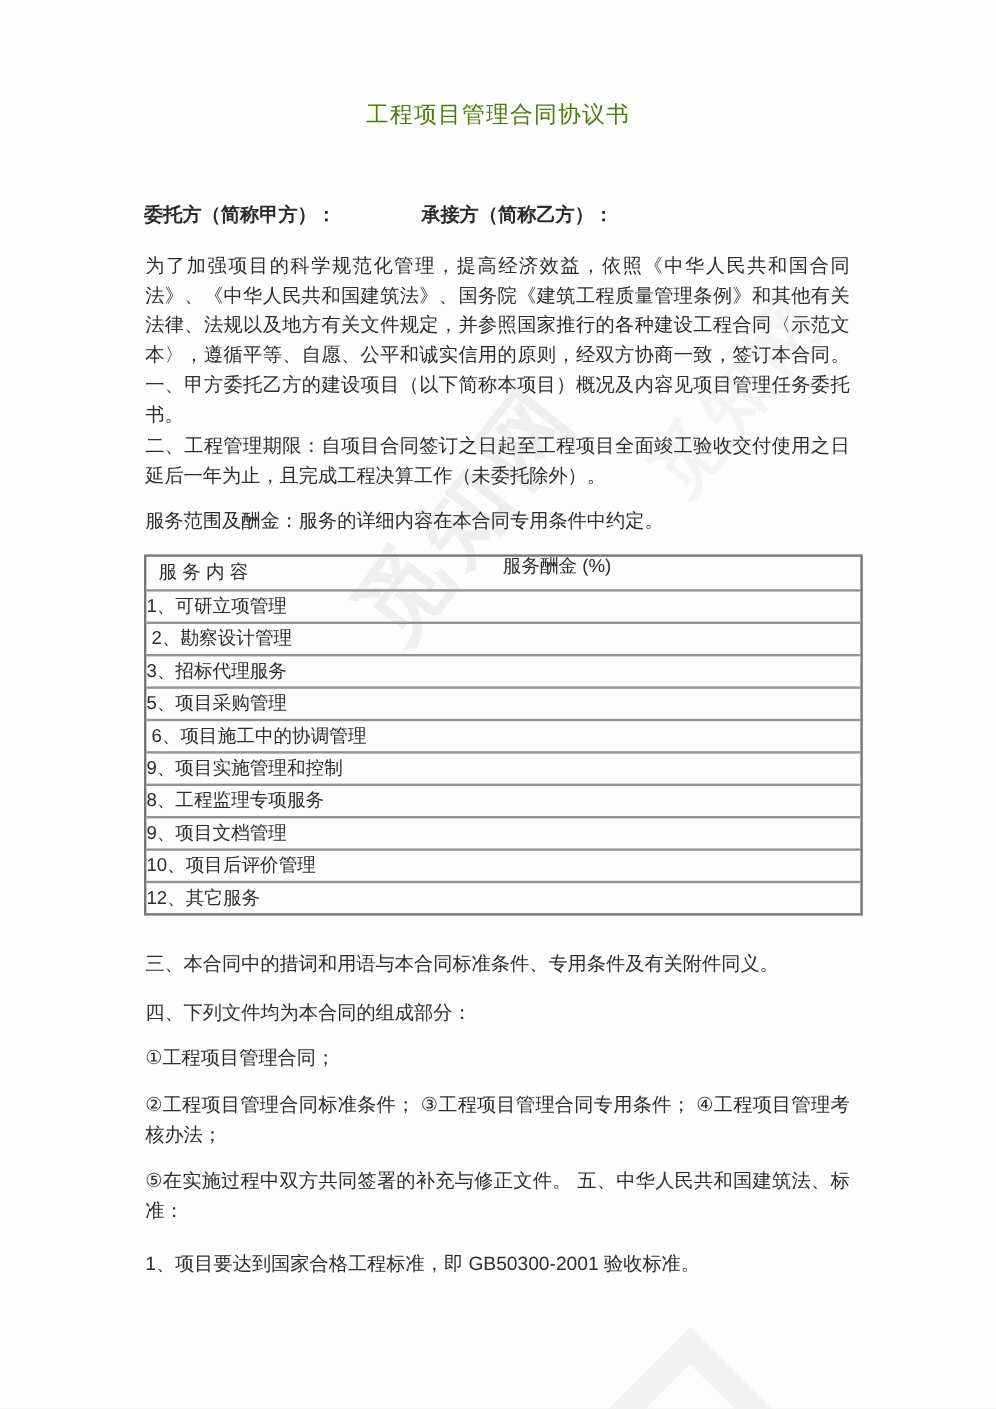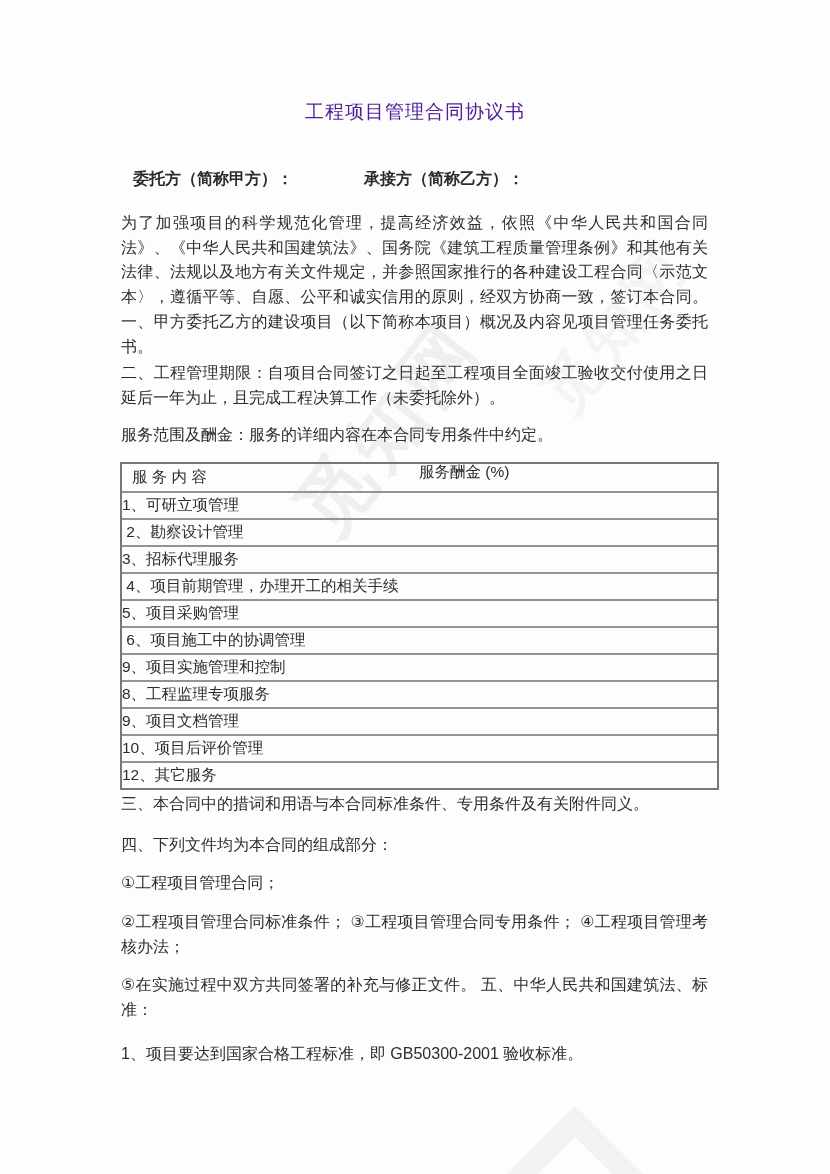--- a/index.html
+++ b/index.html
@@ -26,28 +26,28 @@
     color:rgba(70,70,70,0.05);
     transform:rotate(-52deg);
   }
   .wm-logo{
     left:478px;top:1146px;width:150px;height:150px;
     border:22px solid rgba(70,70,70,0.055);
     transform:rotate(45deg);
   }
   
   .doc-title{
-    position:absolute;left:0;top:99px;width:830px;margin:0;
+    position:absolute;left:0;top:83px;width:830px;margin:0;
     text-align:center;
     font-family:"Liberation Serif","DejaVu Serif",serif;
     font-weight:400;font-size:19px;letter-spacing:1px;
-    color:#4c1d95;
+    color:#4d7c0f;
   }
   .parties{
-    position:absolute;left:133px;top:169px;width:599px;
+    position:absolute;left:120px;top:169px;width:599px;
     font-size:16px;font-weight:700;color:#2b2b2b;
   }
   .parties .party-a{display:inline-block;width:231px;}
   .para{
     position:absolute;left:121px;width:587px;margin:0;
     font-size:16px;line-height:24.7px;
     text-align:justify;
     color:#2d2d2d;
     white-space:pre-wrap;
   }
@@ -103,21 +103,20 @@
 
   <div class="stable">
     <div class="thead">
       <span>服 务 内 容</span>
       <span class="fee-header">服务酬金 (%)</span>
     </div>
     <div>
         <div class="trow"><span>1、可研立项管理</span><span></span></div>
         <div class="trow"><span> 2、勘察设计管理</span><span></span></div>
         <div class="trow"><span>3、招标代理服务</span><span></span></div>
-        <div class="trow"><span> 4、项目前期管理，办理开工的相关手续</span><span></span></div>
         <div class="trow"><span>5、项目采购管理</span><span></span></div>
         <div class="trow"><span> 6、项目施工中的协调管理</span><span></span></div>
         <div class="trow"><span>9、项目实施管理和控制</span><span></span></div>
         <div class="trow"><span>8、工程监理专项服务</span><span></span></div>
         <div class="trow"><span>9、项目文档管理</span><span></span></div>
         <div class="trow"><span>10、项目后评价管理</span><span></span></div>
         <div class="trow"><span>12、其它服务</span><span></span></div>
       </div>
   </div>
 

